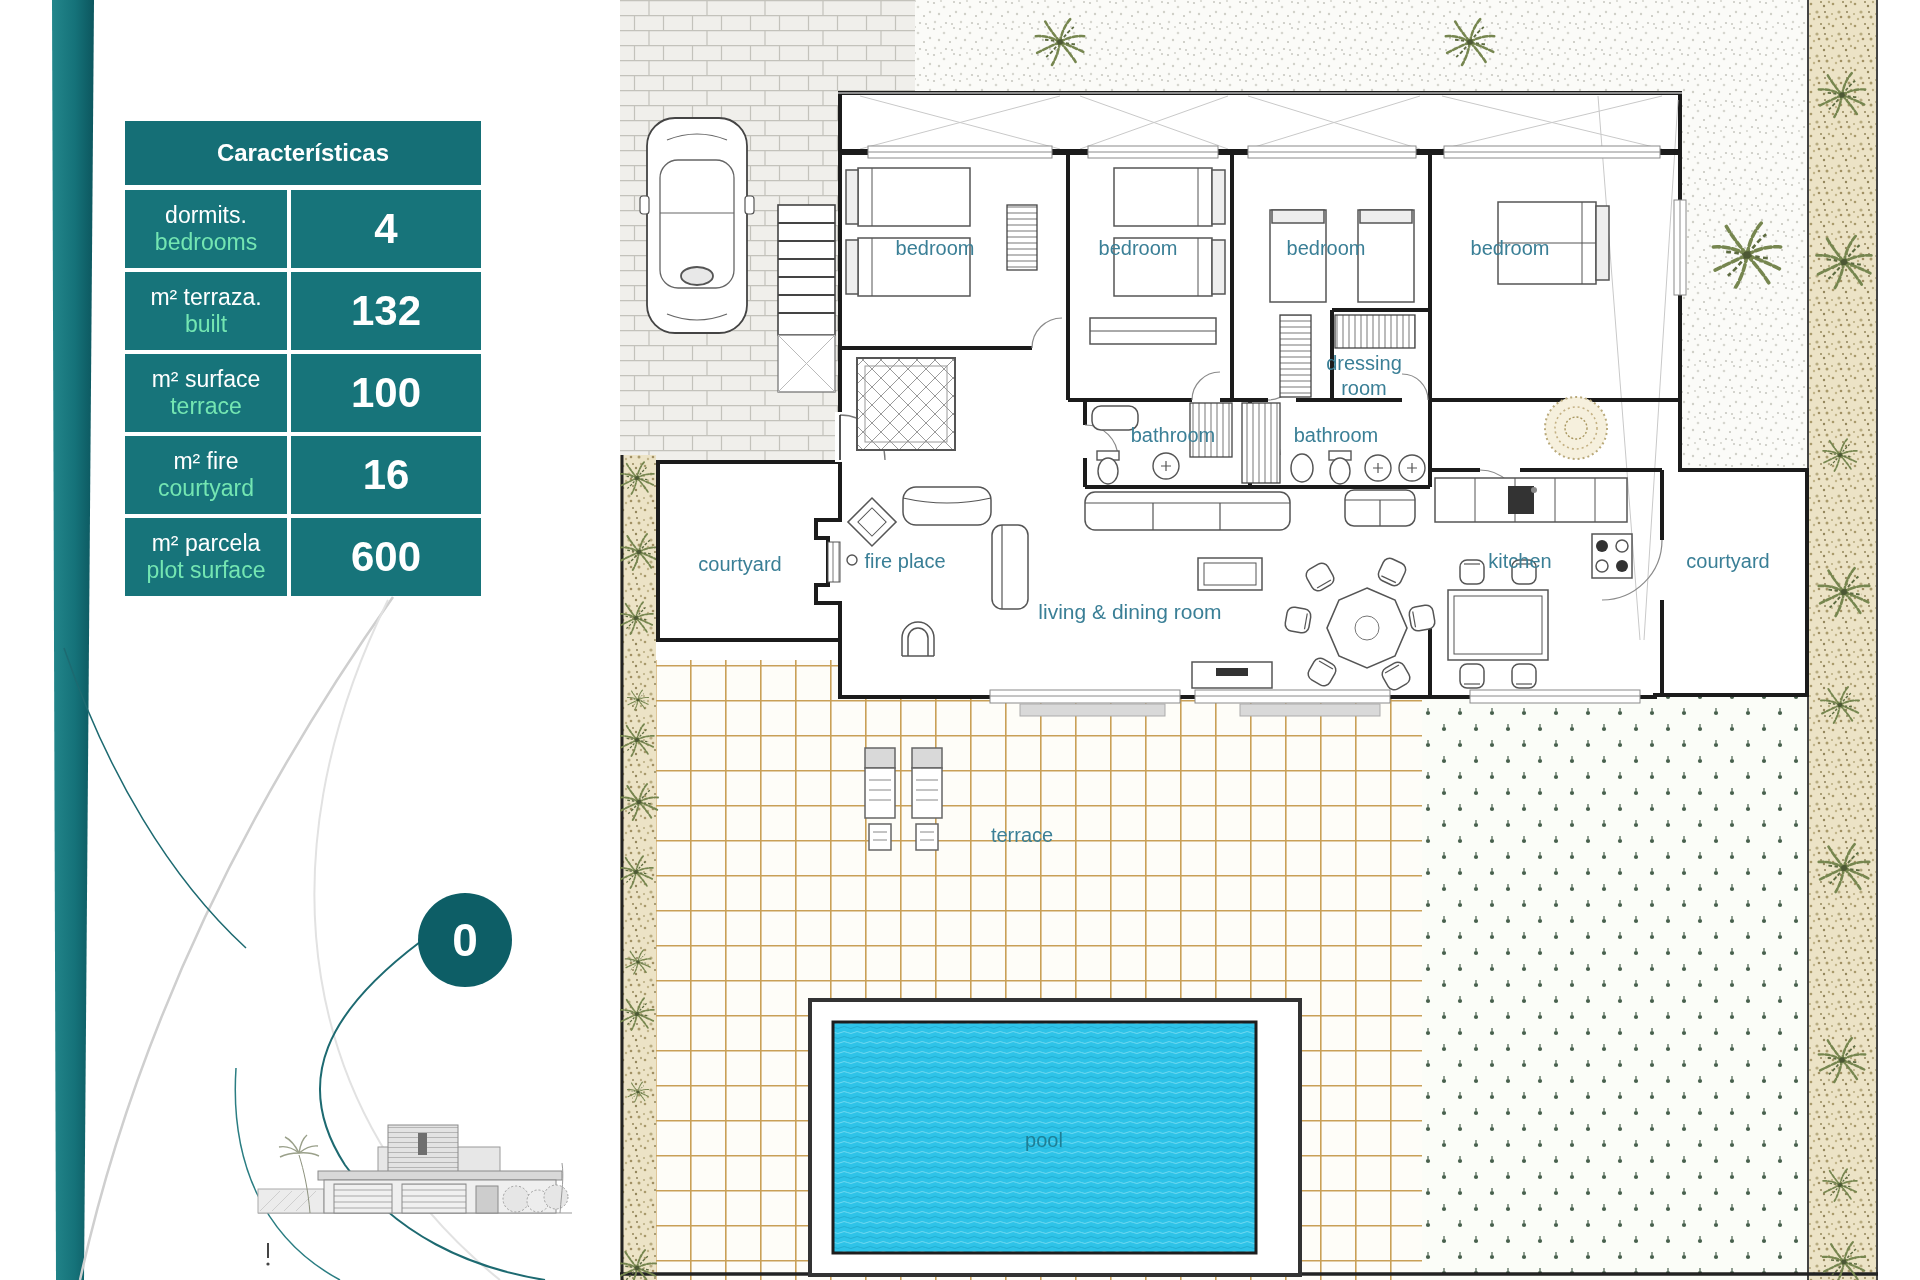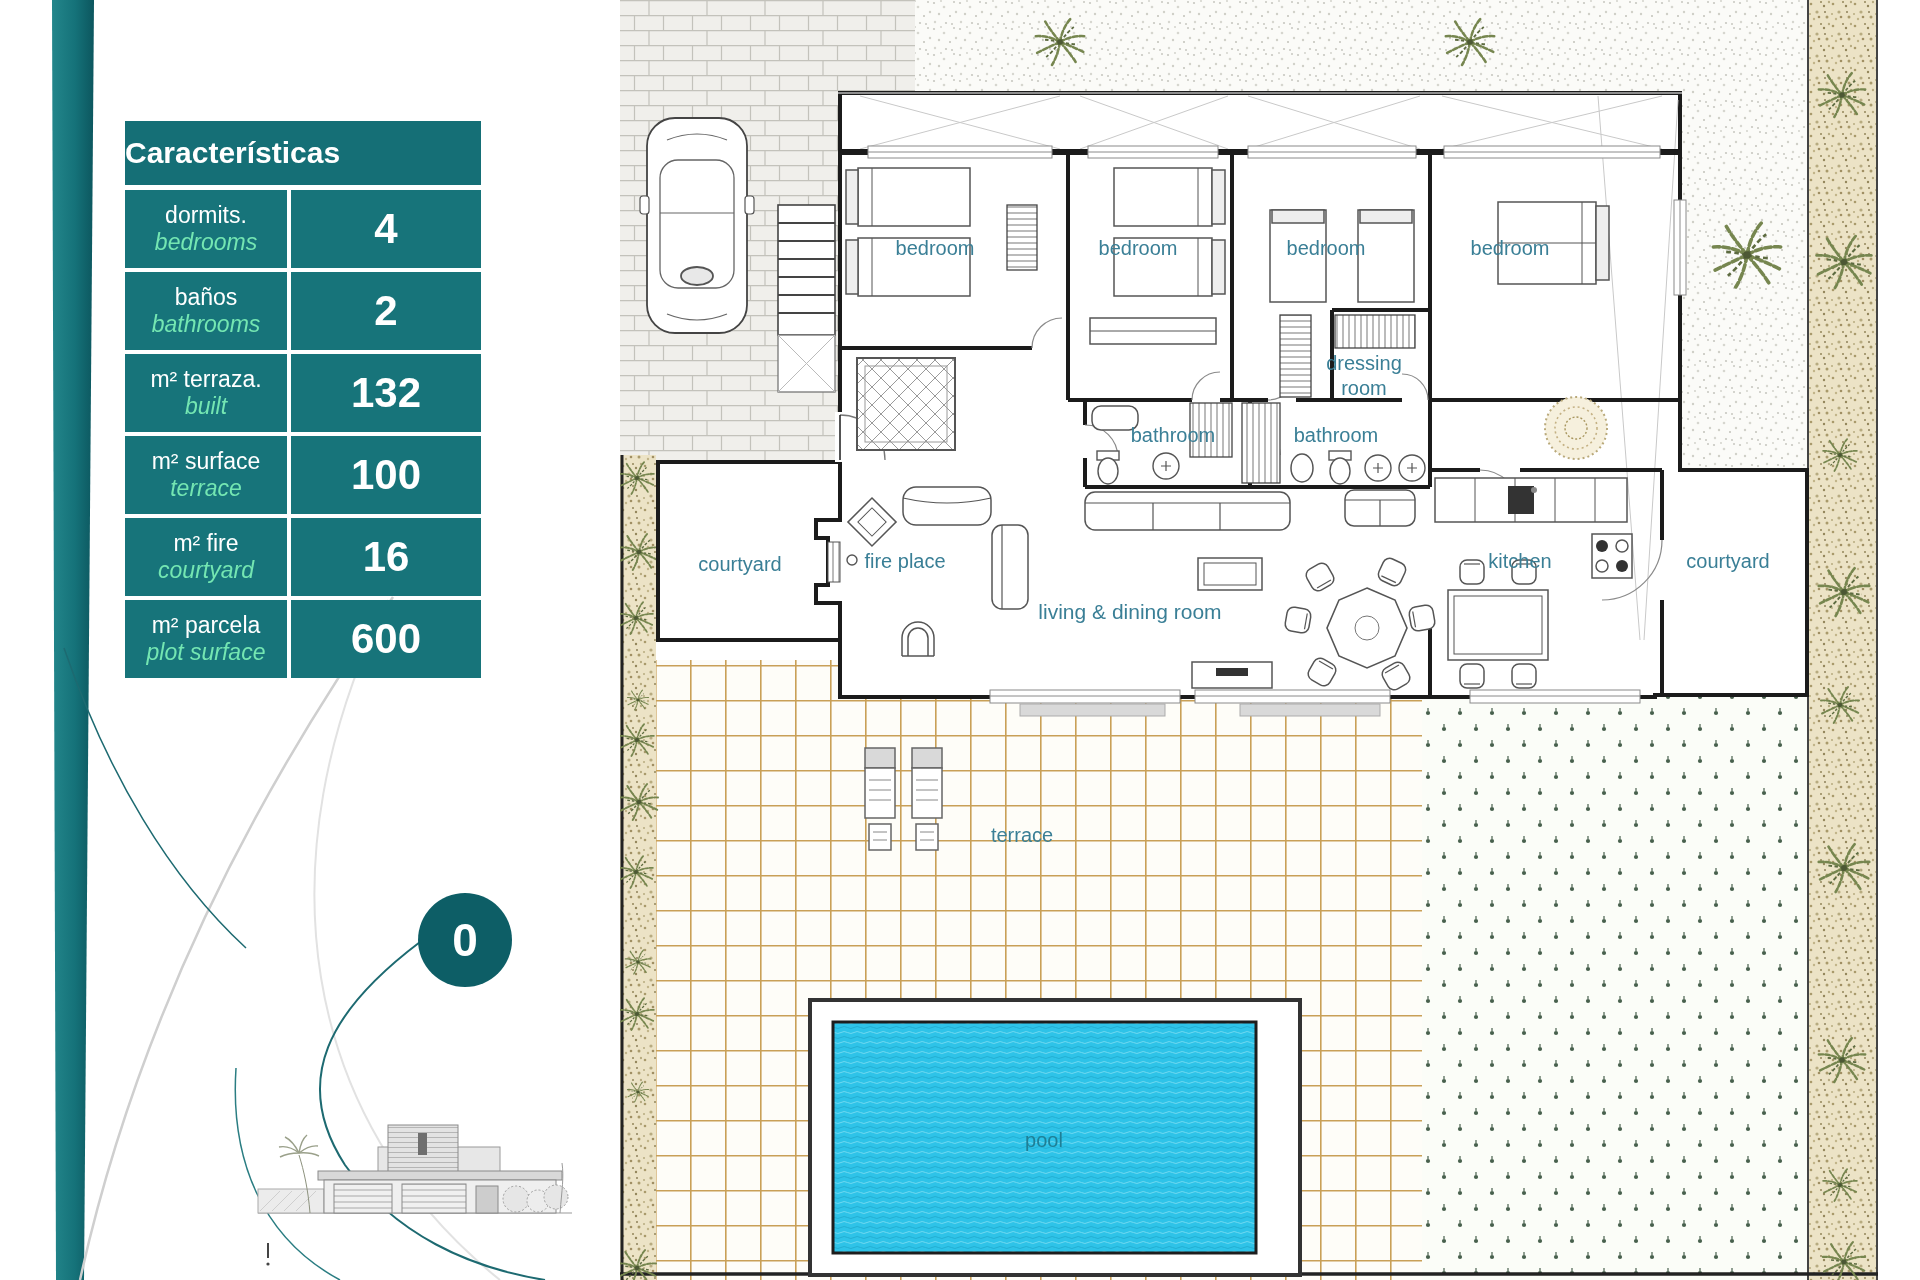--- a/index.html
+++ b/index.html
@@ -3,28 +3,28 @@
 <meta charset="utf-8">
 <style>
   html,body{margin:0;padding:0;}
   body{width:1920px;height:1280px;overflow:hidden;background:#ffffff;
        font-family:"Liberation Sans", sans-serif;}
   .page{position:relative;width:1920px;height:1280px;background:#fff;}
   .left-panel{position:absolute;left:0;top:0;width:620px;height:1280px;}
   .decor-svg{position:absolute;left:0;top:0;}
   
   .char-table{position:absolute;left:125px;top:121px;width:356px;}
-  .char-header{background:#156f76;color:#fff;font-weight:bold;font-size:30px;
-               height:64px;line-height:64px;margin-bottom:5px;}
+  .char-header{background:#156f76;color:#fff;font-weight:bold;font-size:24px;
+               text-align:center;height:64px;line-height:64px;margin-bottom:5px;}
   .char-row{display:flex;margin-bottom:4px;height:78px;}
   .char-label{width:162px;background:#17747a;display:flex;flex-direction:column;
               justify-content:center;align-items:center;
               font-size:23px;line-height:27px;margin-right:4px;}
   .char-label .es{color:#ffffff;}
-  .char-label .en{color:#74e6b2;font-style:italic;}
+  .char-label .en{color:#74e6b2;}
   .char-value{flex:1;background:#17747a;color:#fff;font-weight:bold;font-size:42px;
               display:flex;align-items:center;justify-content:center;}
   
   .badge{position:absolute;left:418px;top:893px;width:94px;height:94px;border-radius:50%;
          background:#0d5e66;color:#fff;font-weight:bold;font-size:46px;
          display:flex;align-items:center;justify-content:center;}
   .plan-wrap{position:absolute;left:620px;top:0;width:1300px;height:908px;}
   svg text{font-family:"Liberation Sans", sans-serif;}
 </style>
 </head>
@@ -105,27 +105,20 @@
       <div class="char-header">Características</div>
 
       <div class="char-row">
         <div class="char-label">
           <span class="es">dormits.</span>
           <span class="en">bedrooms</span>
         </div>
         <div class="char-value">4</div>
       </div>
 
-      <div class="char-row">
-        <div class="char-label">
-          <span class="es">baños</span>
-          <span class="en">bathrooms</span>
-        </div>
-        <div class="char-value">2</div>
-      </div>
 
       <div class="char-row">
         <div class="char-label">
           <span class="es">m² terraza.</span>
           <span class="en">built</span>
         </div>
         <div class="char-value">132</div>
       </div>
 
       <div class="char-row">

